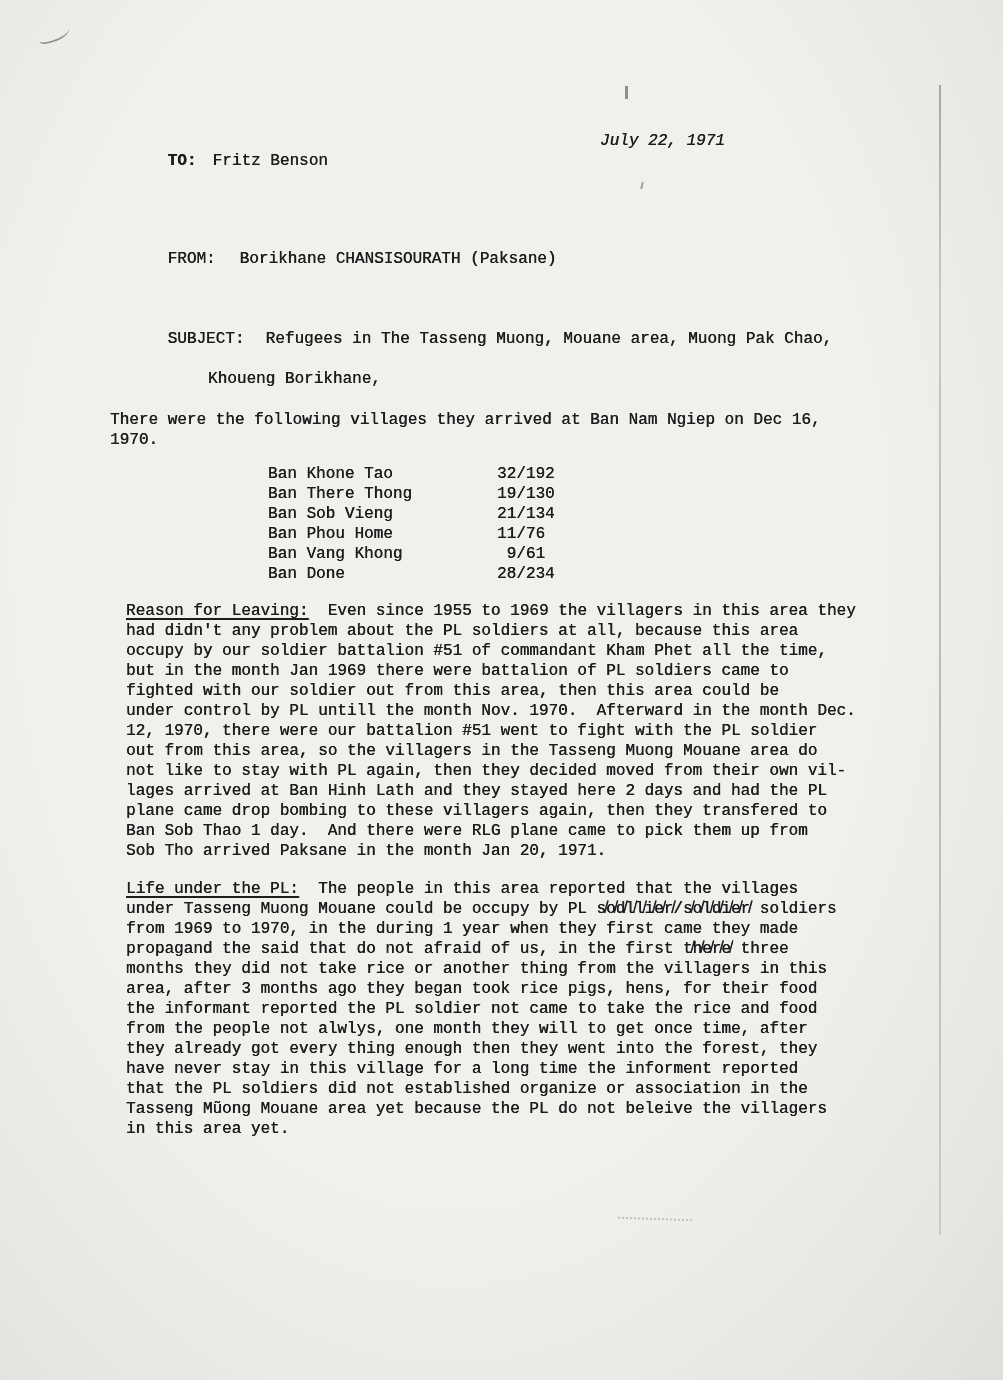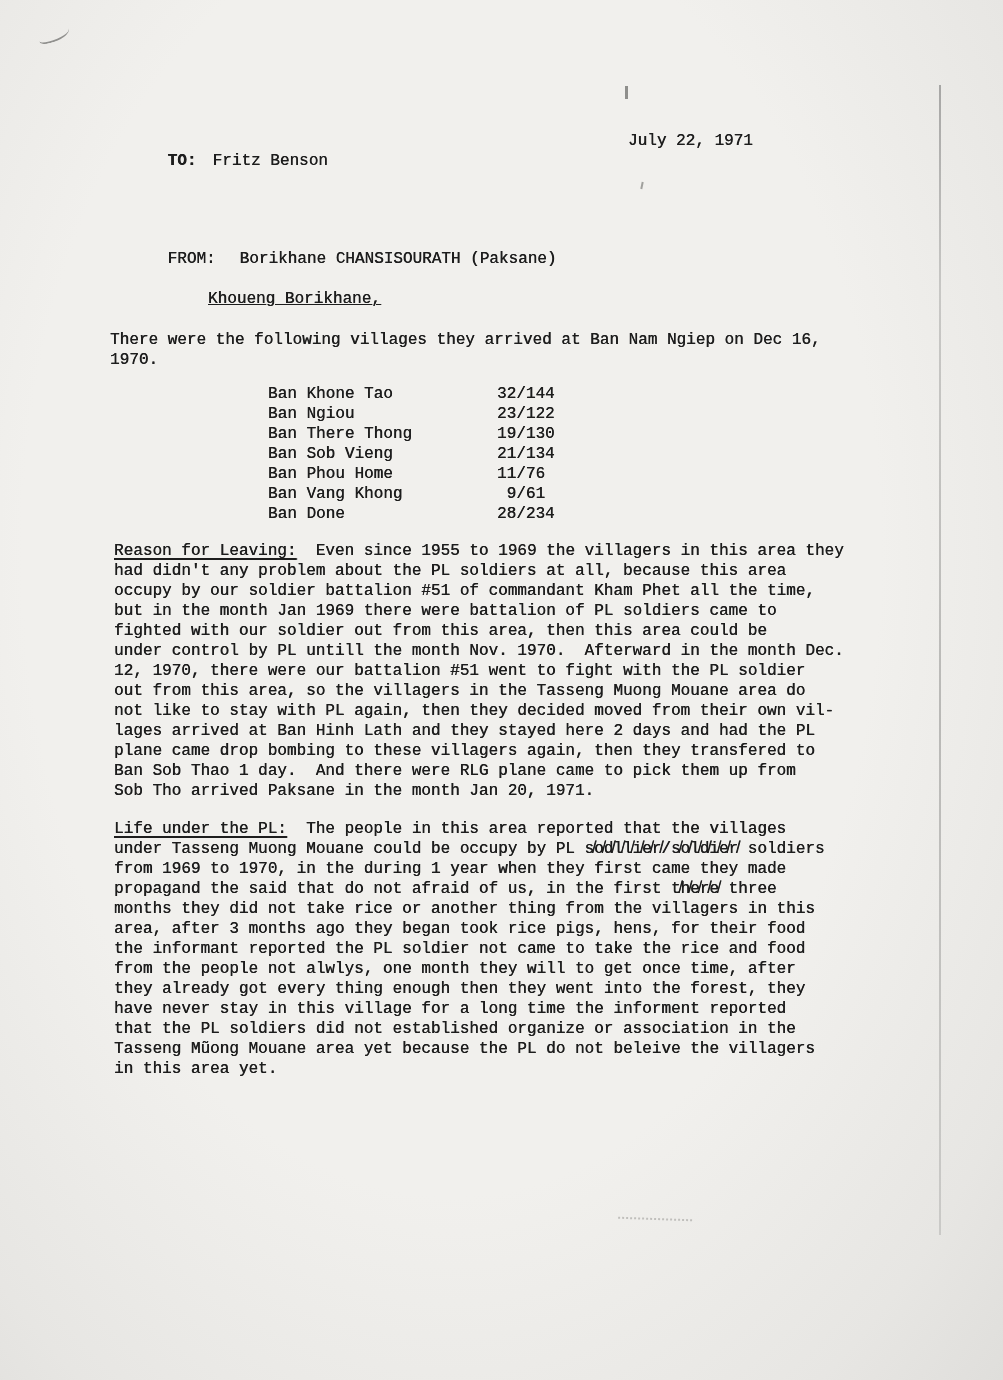--- a/index.html
+++ b/index.html
@@ -17,28 +17,28 @@
     font-size:16px; line-height:20px;
     text-shadow:0.35px 0 0 currentColor;
   }
   .row { position:relative; white-space:pre; }
   .lbl { display:inline-block; }
   .row-to .lbl   { width:45px;font-weight:bold; }
   .row-from      { margin-top:18px; }
   .row-from .lbl { width:72px; }
   .row-subject   { margin-top:20px; }
   .row-subject .lbl { width:98px; }
-  .subject2      { margin-left:98px; white-space:pre;text-decoration:underline; }
-  .date { position:absolute; left:518px; top:0; }
+  .subject2      { margin-left:98px; white-space:pre; }
+  .date { position:absolute; left:490px; top:0;font-style:italic; }
   .intro { margin:21px 0 8px 0; white-space:pre-wrap; }
   .v-table { margin:14px 0 0 158px; }
   .t-row { white-space:pre; line-height:20px; }
   .t-name { display:inline-block; width:229px; }
   .t-count { white-space:pre; }
-  .sec { margin:4px; white-space:pre-wrap; }
+  .sec { margin:16px; white-space:pre-wrap; }
   .sec1 { margin-top:17px; }
   .sec2 { margin-top:18px; }
   .u { text-decoration:underline; text-underline-offset:3px; text-decoration-thickness:1.5px; }
   
   .edge-line { position:absolute; left:939px; top:85px; width:2px; height:1150px;
     background:linear-gradient(#6f6f6f, #a9a9a7 18%, #8e8e8c 55%, #b3b3b1 100%); opacity:.55; }
   .pen-mark { position:absolute; left:38px; top:28px; width:32px; height:12px;
     border-bottom:2px solid #6a6a68; border-radius:0 0 70% 30%; transform:rotate(-14deg); opacity:.7; }
   .speck-a { position:absolute; left:625px; top:86px; width:3px; height:13px; background:#5a5a58; opacity:.65; }
   .speck-b { position:absolute; left:641px; top:182px; width:2px; height:7px; background:#6a6a68; opacity:.6; transform:rotate(12deg); }
@@ -60,28 +60,30 @@
 
     <div class="row row-to">
       <span class="lbl">TO:</span><span>Fritz Benson</span>
       <span class="date">July 22, 1971</span>
     </div>
 
     <div class="row row-from">
       <span class="lbl">FROM:</span><span>Borikhane CHANSISOURATH (Paksane)</span>
     </div>
 
+    <div class="row row-subject">
+      <span class="lbl">SUBJECT:</span><span>Refugees in The Tasseng Muong, Mouane area, Muong Pak Chao,</span>
+    </div>
     <div class="subject2">Khoueng Borikhane,</div>
 
     <p class="intro">There were the following villages they arrived at Ban Nam Ngiep on Dec 16,
 1970.</p>
 
     <div class="v-table">
-      <div class="t-row"><span class="t-name">Ban Khone Tao</span><span class="t-count">32/144</span></div>
-      <div class="t-row"><span class="t-name">Ban Ngiou</span><span class="t-count">23/122</span></div>
+      <div class="t-row"><span class="t-name">Ban Khone Tao</span><span class="t-count">32/192</span></div>
       <div class="t-row"><span class="t-name">Ban There Thong</span><span class="t-count">19/130</span></div>
       <div class="t-row"><span class="t-name">Ban Sob Vieng</span><span class="t-count">21/134</span></div>
       <div class="t-row"><span class="t-name">Ban Phou Home</span><span class="t-count">11/76</span></div>
       <div class="t-row"><span class="t-name">Ban Vang Khong</span><span class="t-count"> 9/61</span></div>
       <div class="t-row"><span class="t-name">Ban Done</span><span class="t-count">28/234</span></div>
     </div>
 
     <p class="sec sec1"><span class="u">Reason for Leaving:</span><span>  Even since 1955 to 1969 the villagers in this area they
 had didn't any problem about the PL soldiers at all, because this area
 occupy by our soldier battalion #51 of commandant Kham Phet all the time,

